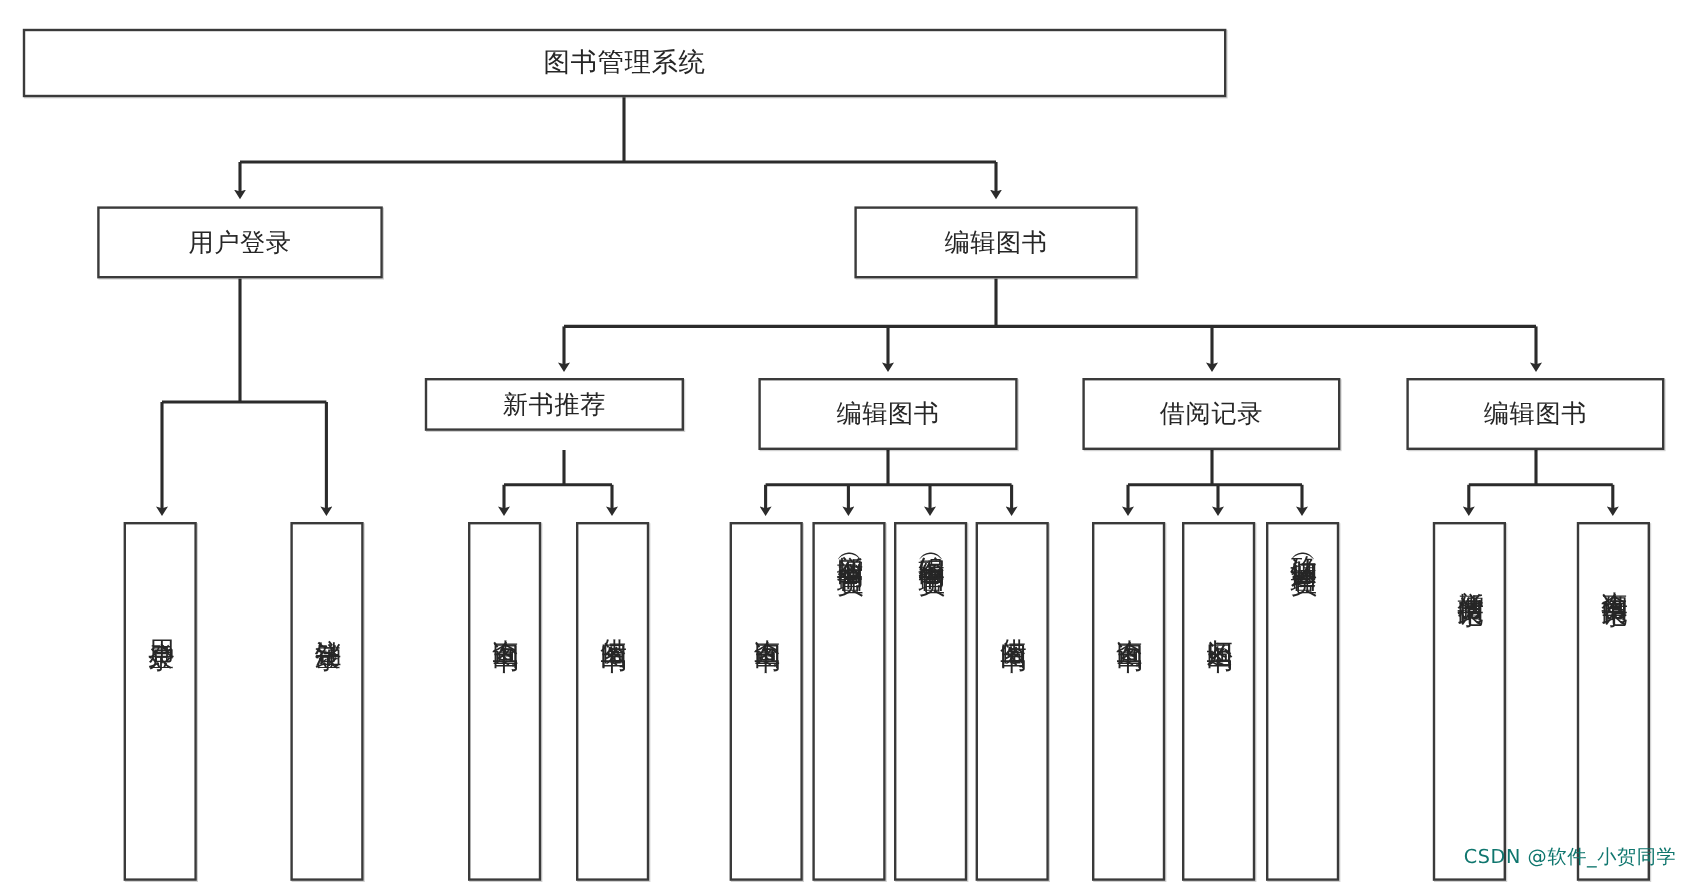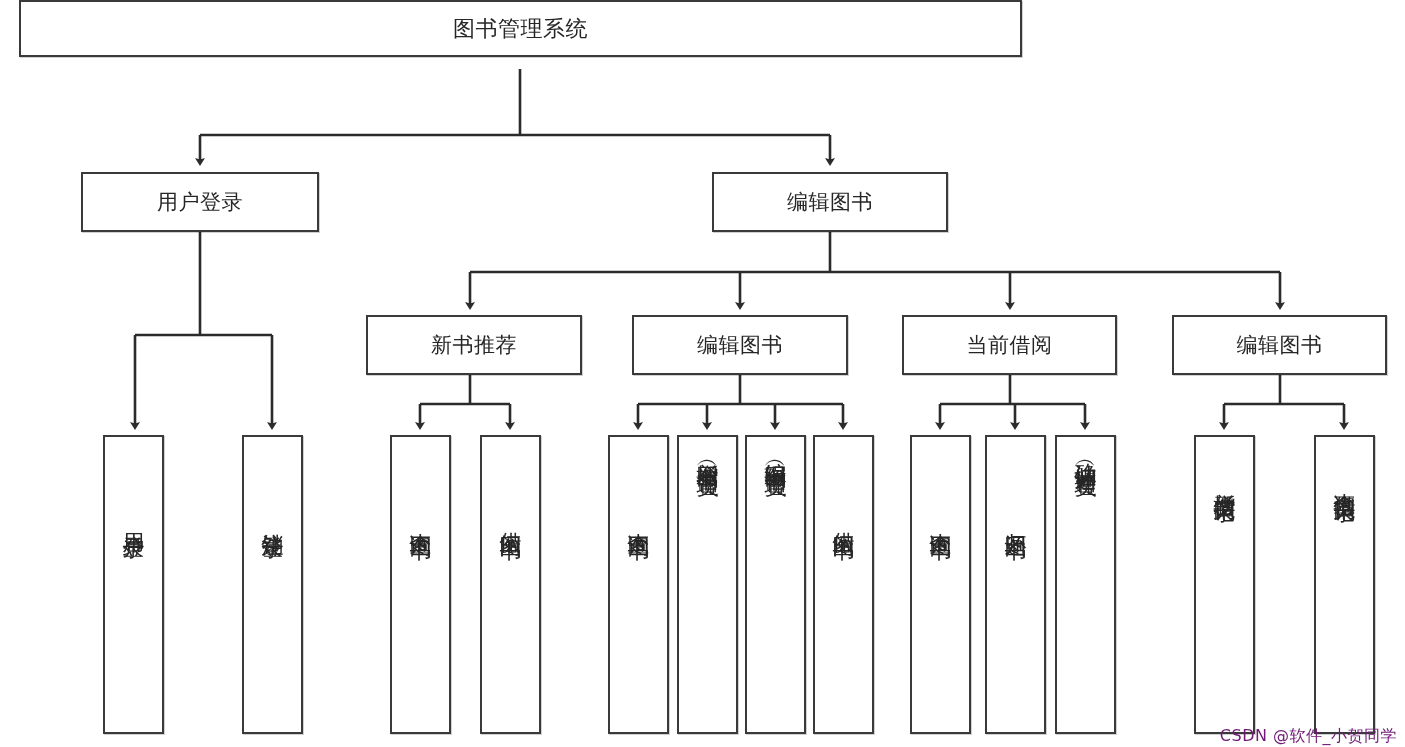--- a/index.html
+++ b/index.html
@@ -56,23 +56,23 @@
     letter-spacing: 2px;
     line-height: 1.0;
     margin: 0 auto;
   }
   .node.root .label {
     font-size: 22px;
   }
   #watermark {
     position: absolute;
     right: 8px;
-    bottom: 0;
+    bottom: 22px;
     font-size: 16px;
-    color: #701a75;
+    color: #0f766e;
     white-space: nowrap;
     letter-spacing: 0.5px;
   }
 </style>
 </head>
 <body>
 
 <div id="canvas">
 
   <svg id="edges" viewBox="0 0 1405 747">
@@ -118,39 +118,39 @@
       <path d="M1015,404 L1015,426" marker-end="url(#arrow)"></path>
       <path d="M1085,404 L1085,426" marker-end="url(#arrow)"></path>
 
       <path d="M1280,375 L1280,404"></path>
       <path d="M1224,404 L1344,404"></path>
       <path d="M1224,404 L1224,426" marker-end="url(#arrow)"></path>
       <path d="M1344,404 L1344,426" marker-end="url(#arrow)"></path>
     </g>
   </svg>
 
-  <div class="node horiz root" style="left:19px; top:0; width:1003px; height:57px;">
+  <div class="node horiz root" style="left:19px; top:24px; width:1003px; height:57px;">
     <span class="label">图书管理系统</span>
   </div>
 
   <div class="node horiz" style="left:81px; top:172px; width:238px; height:60px;">
     <span class="label">用户登录</span>
   </div>
   <div class="node horiz" style="left:712px; top:172px; width:236px; height:60px;">
     <span class="label">编辑图书</span>
   </div>
 
-  <div class="node horiz" style="left:366px; top:315px; width:216px; height:60px;">
+  <div class="node horiz" style="left:354px; top:315px; width:216px; height:44px;">
     <span class="label">新书推荐</span>
   </div>
   <div class="node horiz" style="left:632px; top:315px; width:216px; height:60px;">
     <span class="label">编辑图书</span>
   </div>
   <div class="node horiz" style="left:902px; top:315px; width:215px; height:60px;">
-    <span class="label">当前借阅</span>
+    <span class="label">借阅记录</span>
   </div>
   <div class="node horiz" style="left:1172px; top:315px; width:215px; height:60px;">
     <span class="label">编辑图书</span>
   </div>
 
   <div class="node vert" style="left:103px; top:435px; width:61px; height:299px; padding-top:78px;">
     <span class="label">用户登录</span>
   </div>
   <div class="node vert" style="left:242px; top:435px; width:61px; height:299px; padding-top:78px;">
     <span class="label">注销登录</span>

